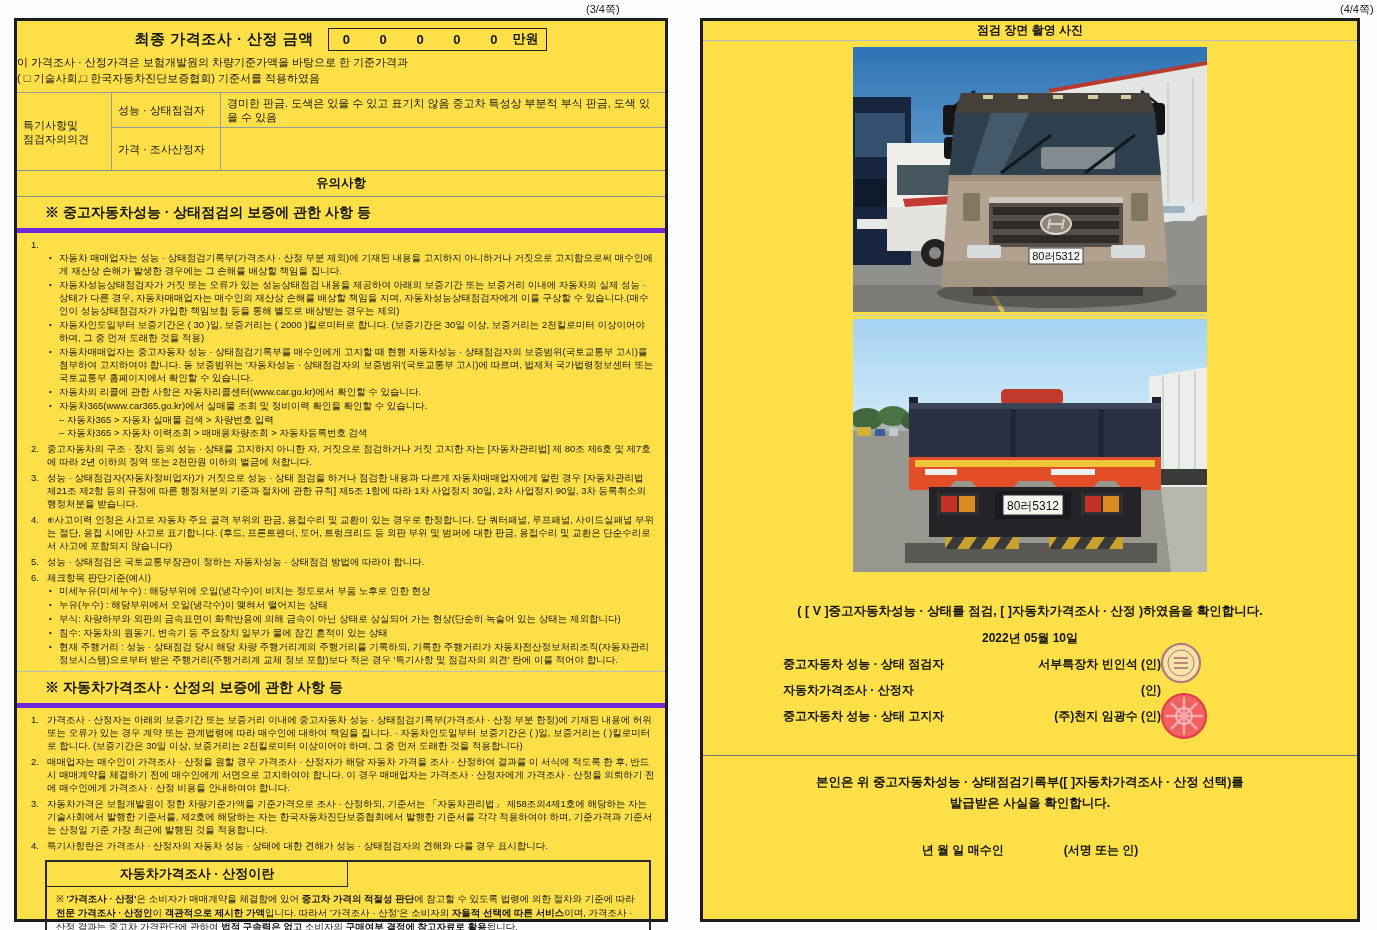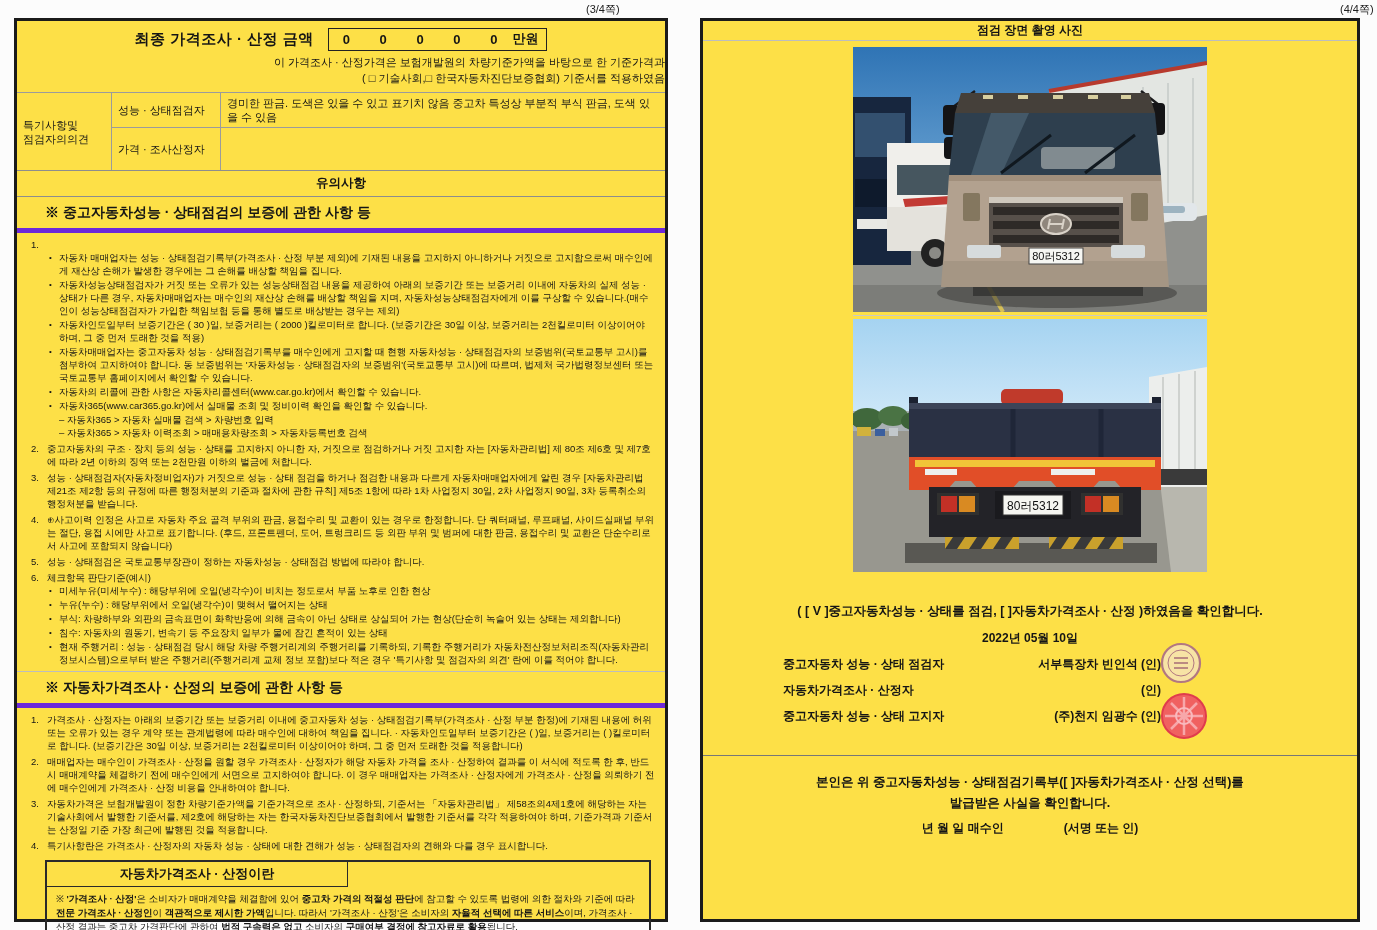--- a/index.html
+++ b/index.html
@@ -8,21 +8,21 @@
   .page{position:absolute;top:18px;height:904px;background:#fde047;border:3px solid #1b1b1b;box-sizing:border-box;}
   #page-left{left:14px;width:654px;}
   #page-right{left:700px;width:660px;}
 
   
   .final-row{display:flex;align-items:center;justify-content:center;gap:14px;padding-top:7px;}
   .final-title{font-size:15px;font-weight:bold;letter-spacing:.5px;}
   .amount-box{border:1.5px solid #222;padding:1px 8px 2px 14px;font-size:13px;font-weight:bold;display:flex;align-items:center;}
   .amount-digits{letter-spacing:13px;}
   .amount-unit{margin-left:2px;}
-  .final-note{text-align:right;font-size:11px;line-height:16px;margin-top:3px;}
+  .final-note{text-align:left;font-size:11px;line-height:16px;margin-top:3px;}
   .remarks-table{width:100%;border-collapse:collapse;margin-top:6px;table-layout:fixed;}
   .remarks-table td{border:1px solid #9b9b9b;font-size:11px;vertical-align:middle;padding:3px 6px;line-height:14px;}
   .remarks-table td.c1{border-left:none;width:82px;}
   .remarks-table td.c2{width:96px;}
   .remarks-table td.c3{border-right:none;}
   .notice-bar{border-top:1px solid #8d8d8d;border-bottom:1px solid #8d8d8d;text-align:center;font-weight:bold;font-size:12.5px;padding:4px 0;}
   .sec-head{font-size:14px;font-weight:bold;padding:7px 0 6px 28px;border-bottom:5px solid #6d28d9;}
   .sec-head.b{border-top:1px solid #bdbdbd;margin-top:4px;}
 
   
@@ -48,21 +48,21 @@
   .photo{display:block;}
   .photo-div{border-top:1px solid #c9c9c9;margin:3px 0;}
   .sign-bar{border-top:1px solid #8d8d8d;border-bottom:1px solid #8d8d8d;text-align:center;font-weight:bold;font-size:13px;padding:6px 0;margin-top:6px;}
   .law{margin-top:28px;text-align:center;font-weight:bold;font-size:12.5px;line-height:22px;}
   .sig-date{text-align:center;font-weight:bold;font-size:12px;margin-top:8px;}
   .sig-rows{position:relative;width:378px;margin:4px 0 0 80px;}
   .sig-row{display:flex;justify-content:space-between;font-size:12px;font-weight:600;line-height:26px;}
   .stamp{position:absolute;}
   .buyer-box{border-top:1.5px solid #777;margin-top:26px;}
   .buyer-text{text-align:center;font-weight:bold;font-size:12.5px;line-height:21px;margin-top:16px;}
-  .buyer-date{display:flex;justify-content:center;gap:60px;font-size:12px;font-weight:600;margin-top:6px;}
+  .buyer-date{display:flex;justify-content:center;gap:60px;font-size:12px;font-weight:600;margin-top:28px;}
 </style>
 </head>
 <body>
 
 <span class="page-label" style="left:586px;">(3/4쪽)</span>
 <span class="page-label" style="left:1340px;">(4/4쪽)</span>
 
 <div class="page" id="page-left">
 
   <div class="final-row">

